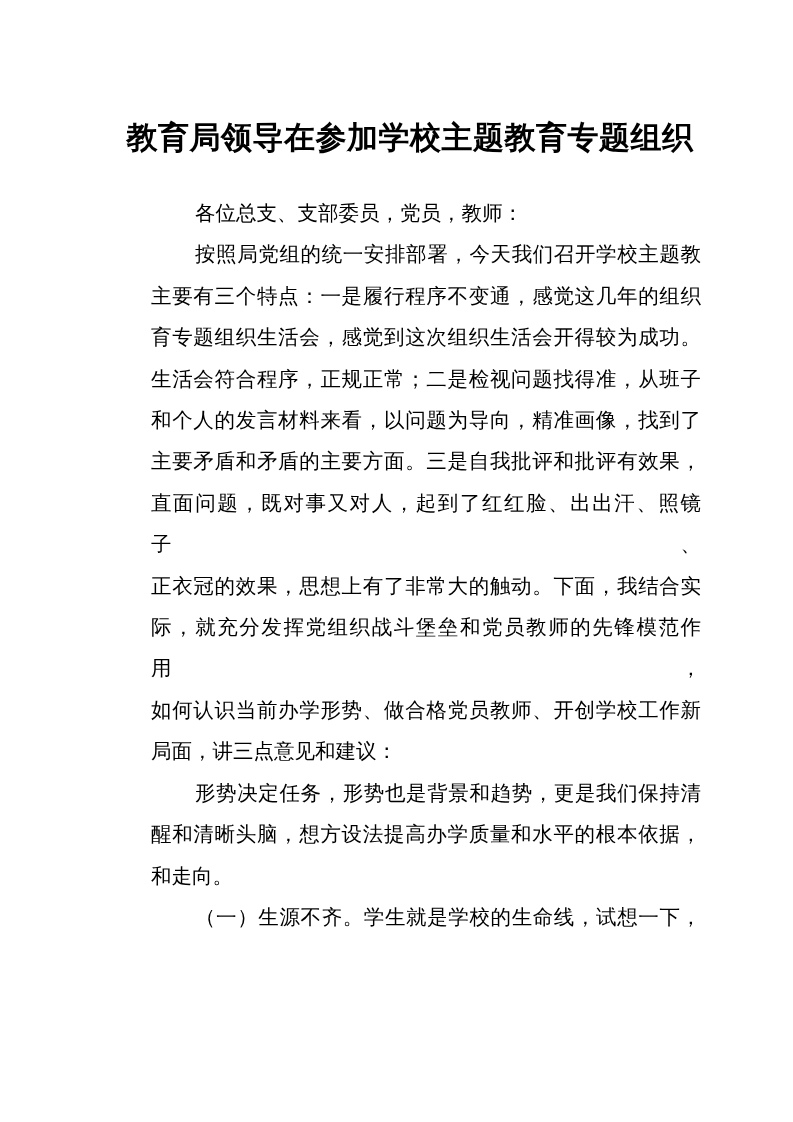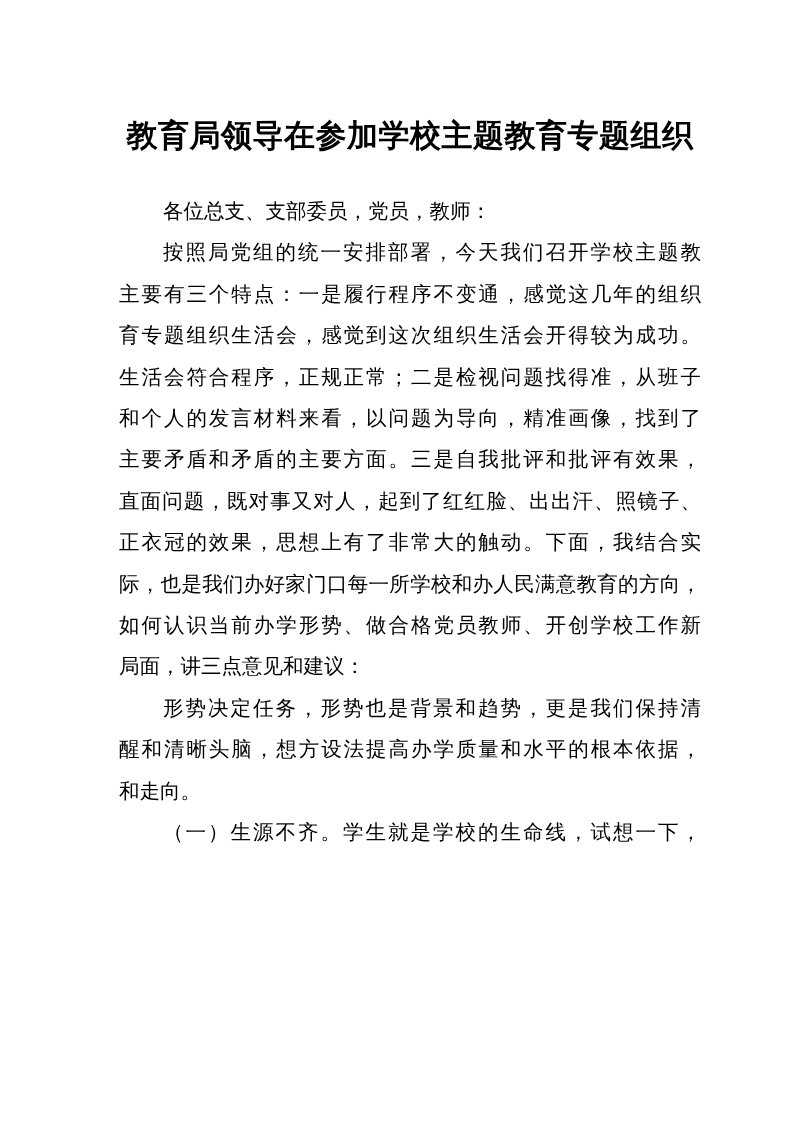--- a/index.html
+++ b/index.html
@@ -9,39 +9,40 @@
   }
   .page {
     position: relative;
     width: 793px;
     height: 1122px;
     background: #ffffff;
     box-sizing: border-box;
     padding: 112px 92px 0 119px;
     overflow: hidden;
     color: #000000;
-    font-family: Liberation Mono, monospace;
+    font-family: Liberation Sans, sans-serif;
   }
   .title {
     margin: 0;
     padding: 0;
     font-size: 31px;
     font-weight: 700;
     line-height: 52px;
     text-align: center;
     letter-spacing: 0.5px;
   }
   .title .title-line {
     white-space: nowrap;
   }
   .body-text {
     margin-top: 28px;
     font-size: 20.5px;
     line-height: 41.4px;
     font-weight: 400;
+    margin-left: 32px;
   }
   .line {
     text-align: left;
   }
   .line.just {
     text-align: justify;
     text-align-last: justify;
   }
   .line.indent {
     text-indent: 44px;
@@ -58,21 +59,21 @@
   <div class="body-text">
       <div class="line indent">各位总支、支部委员，党员，教师：</div>
       <div class="line indent just">按照局党组的统一安排部署，今天我们召开学校主题教</div>
       <div class="line just">主要有三个特点：一是履行程序不变通，感觉这几年的组织</div>
       <div class="line just">育专题组织生活会，感觉到这次组织生活会开得较为成功。</div>
       <div class="line just">生活会符合程序，正规正常；二是检视问题找得准，从班子</div>
       <div class="line just">和个人的发言材料来看，以问题为导向，精准画像，找到了</div>
       <div class="line just">主要矛盾和矛盾的主要方面。三是自我批评和批评有效果，</div>
       <div class="line just">直面问题，既对事又对人，起到了红红脸、出出汗、照镜子、</div>
       <div class="line just">正衣冠的效果，思想上有了非常大的触动。下面，我结合实</div>
-      <div class="line just">际，也是我们办好家门口每一所学校和办人民满意教育的方向，</div>
+      <div class="line just">际，就充分发挥党组织战斗堡垒和党员教师的先锋模范作用，</div>
       <div class="line just">如何认识当前办学形势、做合格党员教师、开创学校工作新</div>
       <div class="line">局面，讲三点意见和建议：</div>
       <div class="line indent just">形势决定任务，形势也是背景和趋势，更是我们保持清</div>
       <div class="line just">醒和清晰头脑，想方设法提高办学质量和水平的根本依据，</div>
       <div class="line">和走向。</div>
       <div class="line indent just">（一）生源不齐。学生就是学校的生命线，试想一下，</div>
     </div>
 </div>
 
 </body></html>

